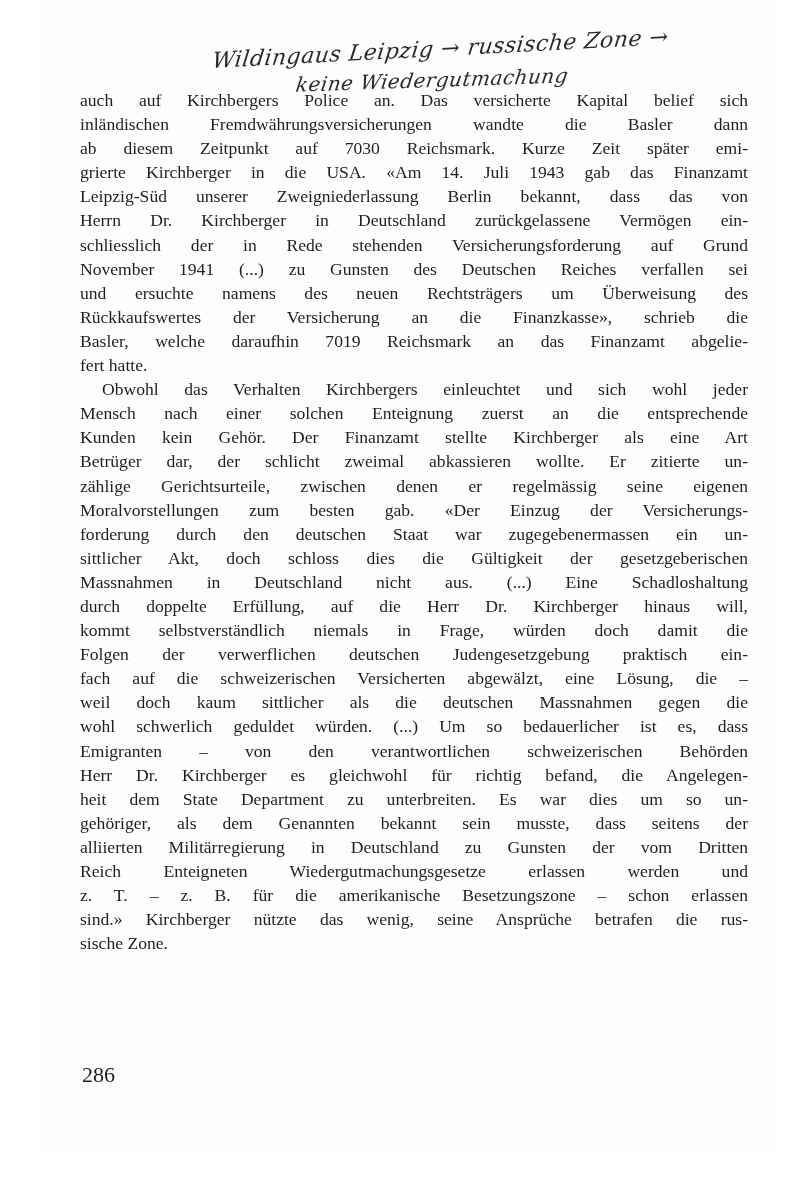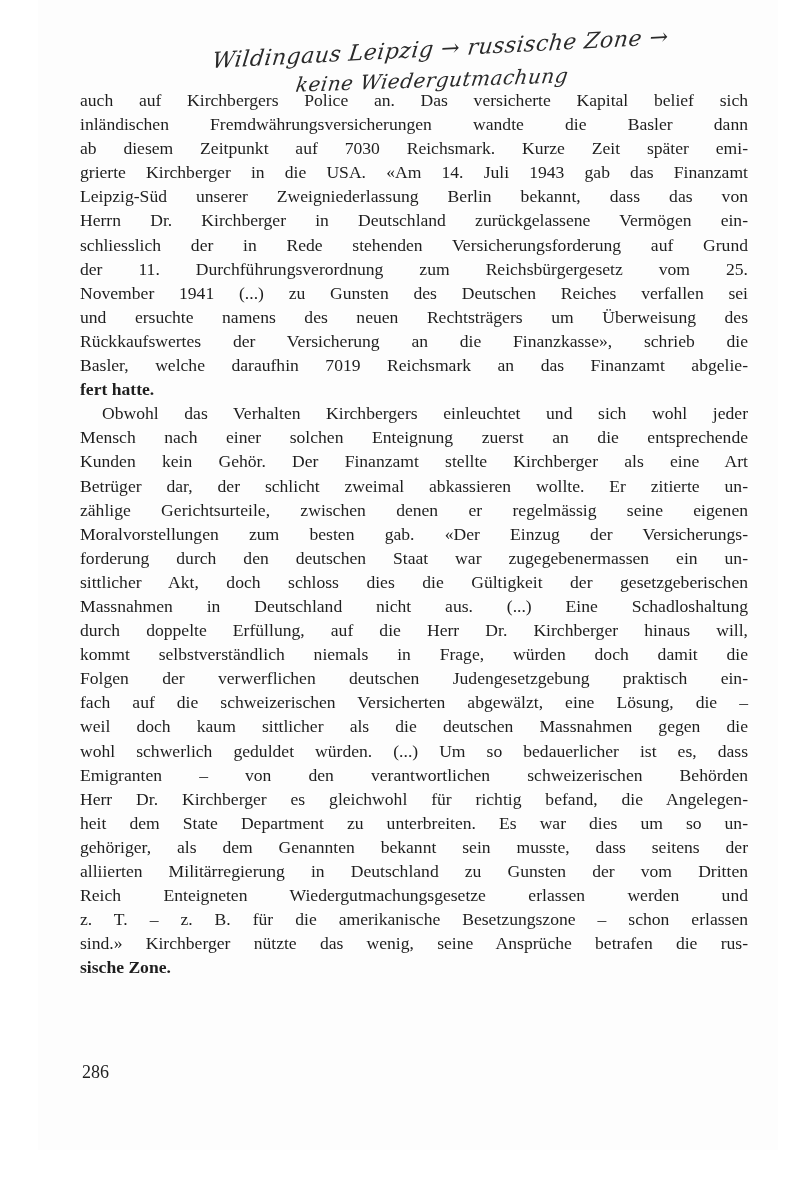--- a/index.html
+++ b/index.html
@@ -36,47 +36,46 @@
       line-height: 24.1px;
       font-family: "Liberation Serif", "DejaVu Serif", serif;
     }
     .line {
       display: block;
       white-space: nowrap;
       text-align: justify;
       text-align-last: justify;
       height: 24.1px;
     }
-    .line.last { text-align-last: left; font-weight: bold; }
+    .line.last { text-align-last: left; }
     .line.indent { padding-left: 22px; }
     .page-number {
       position: absolute;
       left: 82px; top: 1062px;
-      font-size: 18px;
+      font-size: 22px;
       font-family: "Liberation Serif", "DejaVu Serif", serif;
     }
   </style>
 </head>
 <body>
 
 <div class="page-sheet"></div>
 
 <div class="handwriting hw-line-1">Wildingaus Leipzig → russische Zone →</div>
 <div class="handwriting hw-line-2">keine Wiedergutmachung</div>
 
 <div class="body-text">
   <div>
     <span class="line">auch auf Kirchbergers Police an. Das versicherte Kapital belief sich</span>
     <span class="line">inländischen Fremdwährungsversicherungen wandte die Basler dann</span>
     <span class="line">ab diesem Zeitpunkt auf 7030 Reichsmark. Kurze Zeit später emi-</span>
     <span class="line">grierte Kirchberger in die USA. «Am 14. Juli 1943 gab das Finanzamt</span>
     <span class="line">Leipzig-Süd unserer Zweigniederlassung Berlin bekannt, dass das von</span>
     <span class="line">Herrn Dr. Kirchberger in Deutschland zurückgelassene Vermögen ein-</span>
     <span class="line">schliesslich der in Rede stehenden Versicherungsforderung auf Grund</span>
-    <span class="line">der 11. Durchführungsverordnung zum Reichsbürgergesetz vom 25.</span>
     <span class="line">November 1941 (...) zu Gunsten des Deutschen Reiches verfallen sei</span>
     <span class="line">und ersuchte namens des neuen Rechtsträgers um Überweisung des</span>
     <span class="line">Rückkaufswertes der Versicherung an die Finanzkasse», schrieb die</span>
     <span class="line">Basler, welche daraufhin 7019 Reichsmark an das Finanzamt abgelie-</span>
     <span class="line last">fert hatte.</span>
   </div>
   <div>
     <span class="line indent">Obwohl das Verhalten Kirchbergers einleuchtet und sich wohl jeder</span>
     <span class="line">Mensch nach einer solchen Enteignung zuerst an die entsprechende</span>
     <span class="line">Kunden kein Gehör. Der Finanzamt stellte Kirchberger als eine Art</span>

